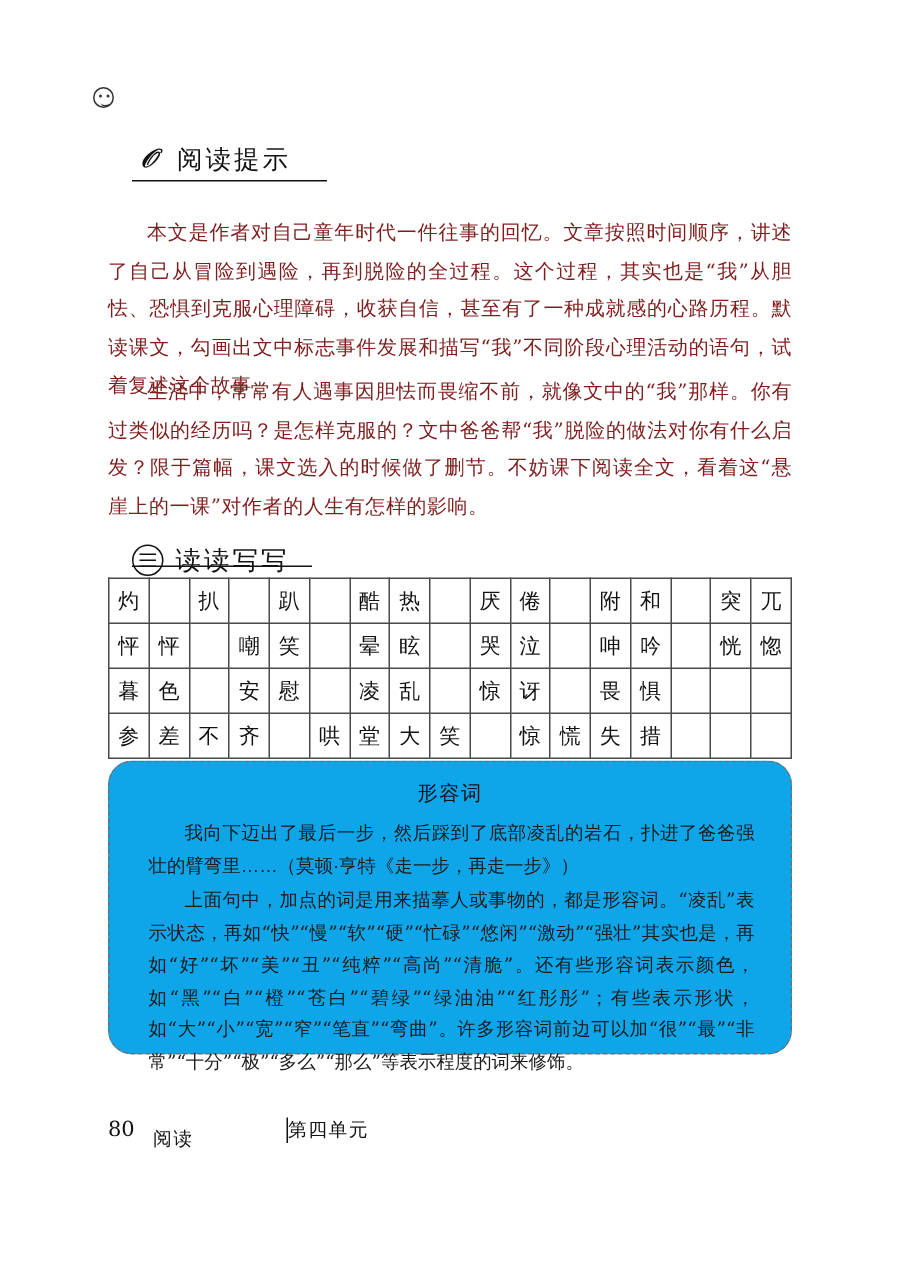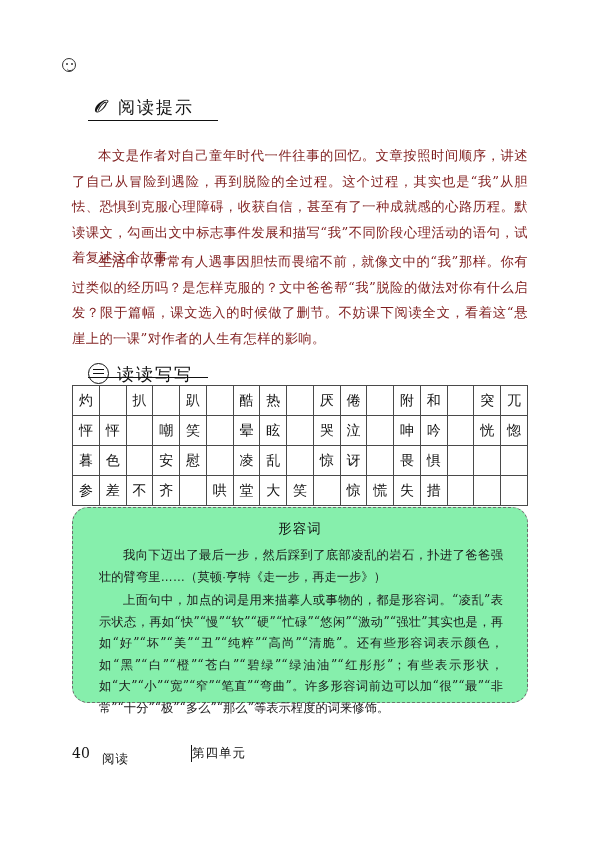--- a/index.html
+++ b/index.html
@@ -144,21 +144,21 @@
   
   .dashed-box {
     position: absolute;
     left: 72px;
     top: 507px;
     width: 456px;
     height: 196px;
     border: 1.3px dashed #6d6d6d;
     border-radius: 16px;
     box-sizing: border-box;
-    background: #86efac;
+    background: #0ea5e9;
   }
   .box-title {
     position: absolute;
     left: 0; right: 0;
     top: 12px;
     text-align: center;
     font-size: 13.5px;
     font-family: "DejaVu Serif", serif;
     color: #111;
     letter-spacing: 1px;
@@ -327,18 +327,18 @@
     </tbody>
   </table>
 
   <div class="dashed-box">
     <div class="box-title">形容词</div>
     <div class="box-quote">我向下迈出了最后一步，然后踩到了底部凌乱的岩石，扑进了爸爸强壮的臂弯里……（莫顿·亨特《走一步，再走一步》）</div>
     <div class="box-body">上面句中，加点的词是用来描摹人或事物的，都是形容词。“凌乱”表示状态，再如“快”“慢”“软”“硬”“忙碌”“悠闲”“激动”“强壮”其实也是，再如“好”“坏”“美”“丑”“纯粹”“高尚”“清脆”。还有些形容词表示颜色，如“黑”“白”“橙”“苍白”“碧绿”“绿油油”“红彤彤”；有些表示形状，如“大”“小”“宽”“窄”“笔直”“弯曲”。许多形容词前边可以加“很”“最”“非常”“十分”“极”“多么”“那么”等表示程度的词来修饰。</div>
   </div>
 
   <div class="footer">
-    <span class="footer-page">40</span>
+    <span class="footer-page">80</span>
     <span class="footer-label">阅读</span>
     <span class="footer-unit">第四单元</span>
   </div>
 
 </div>
 
 </body></html>

